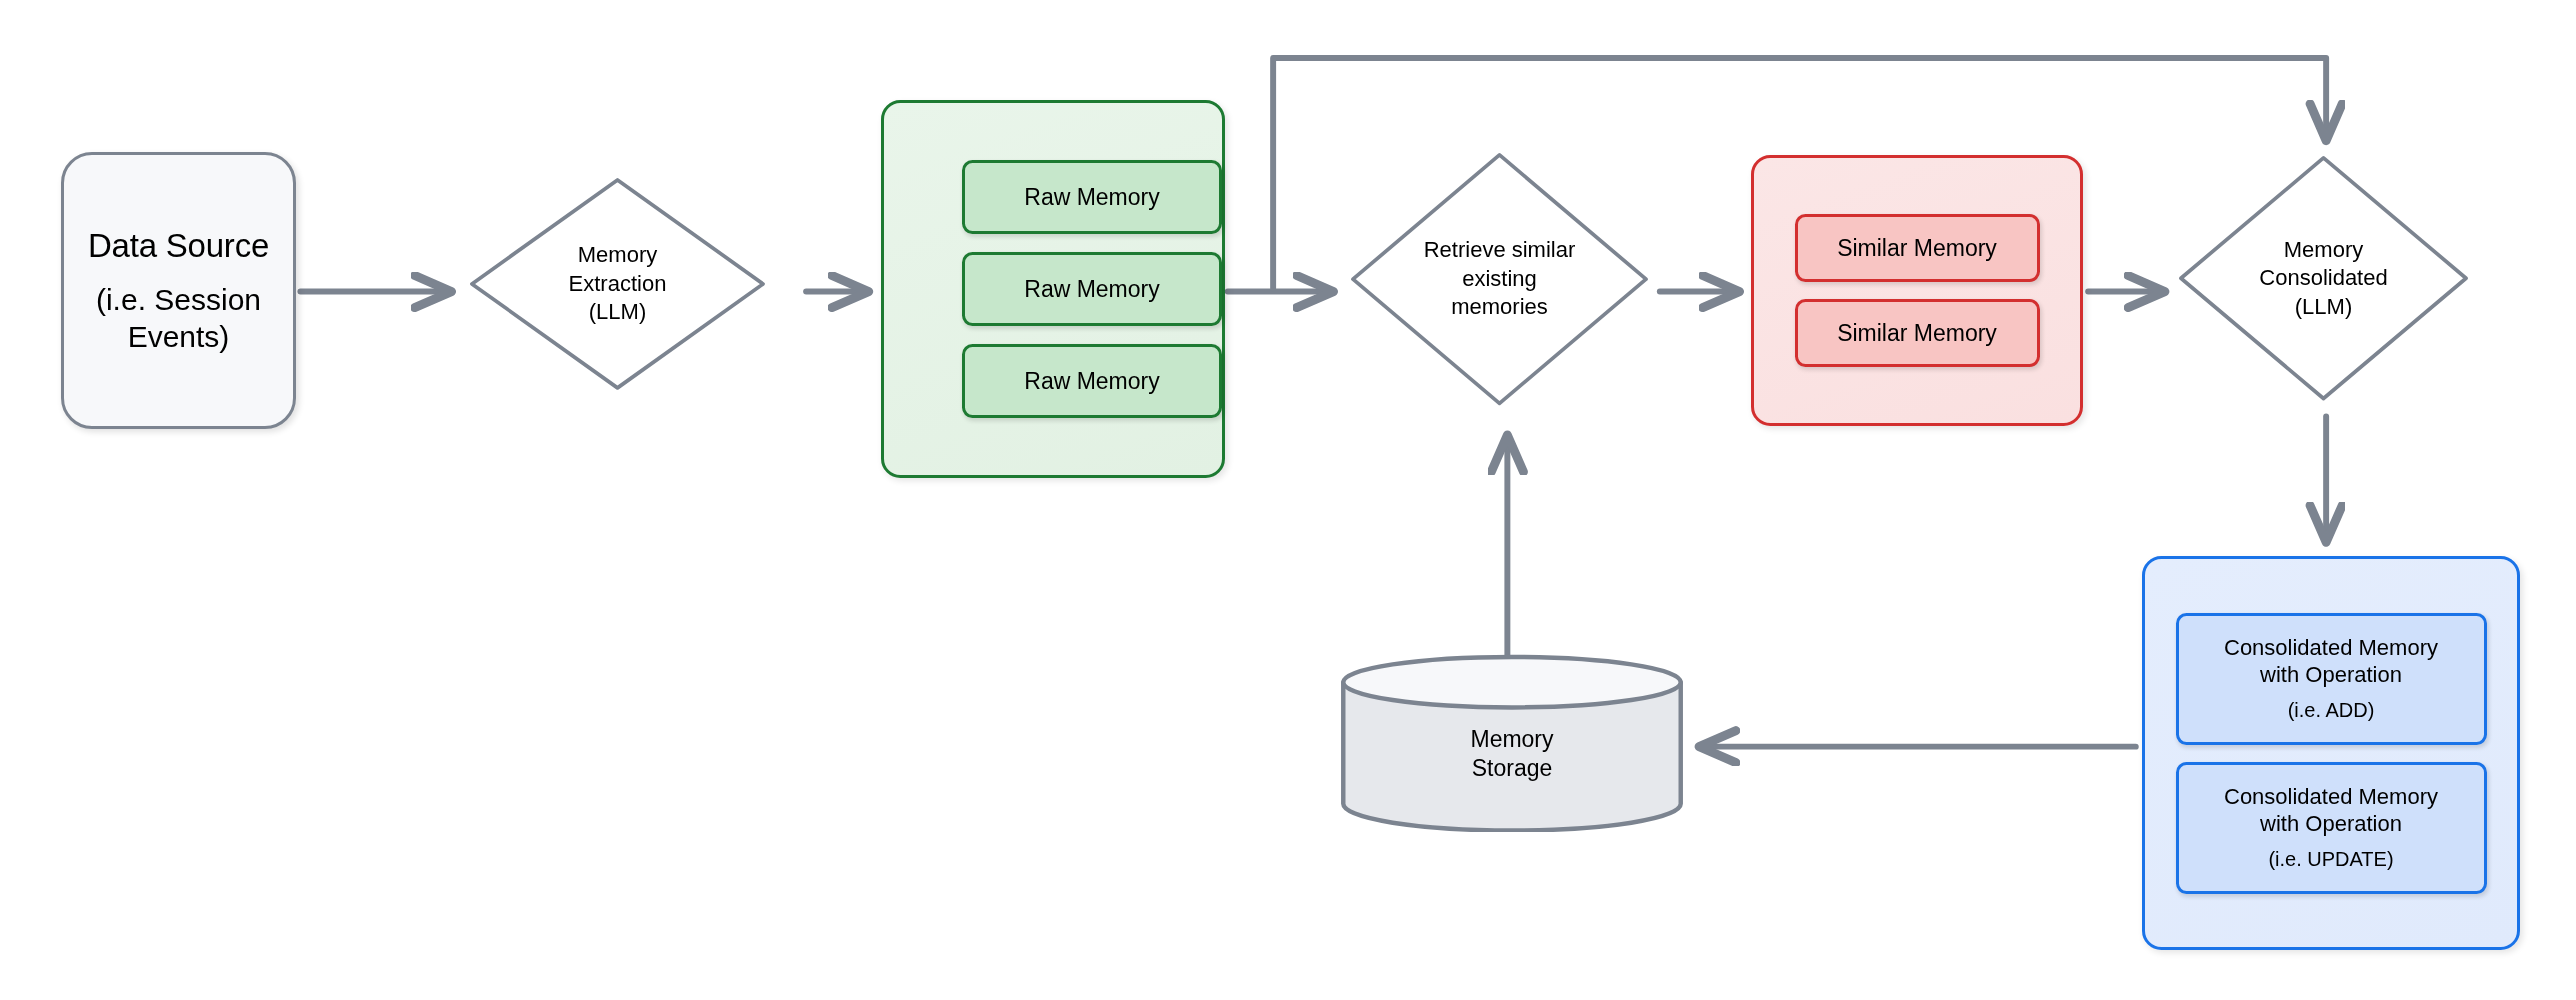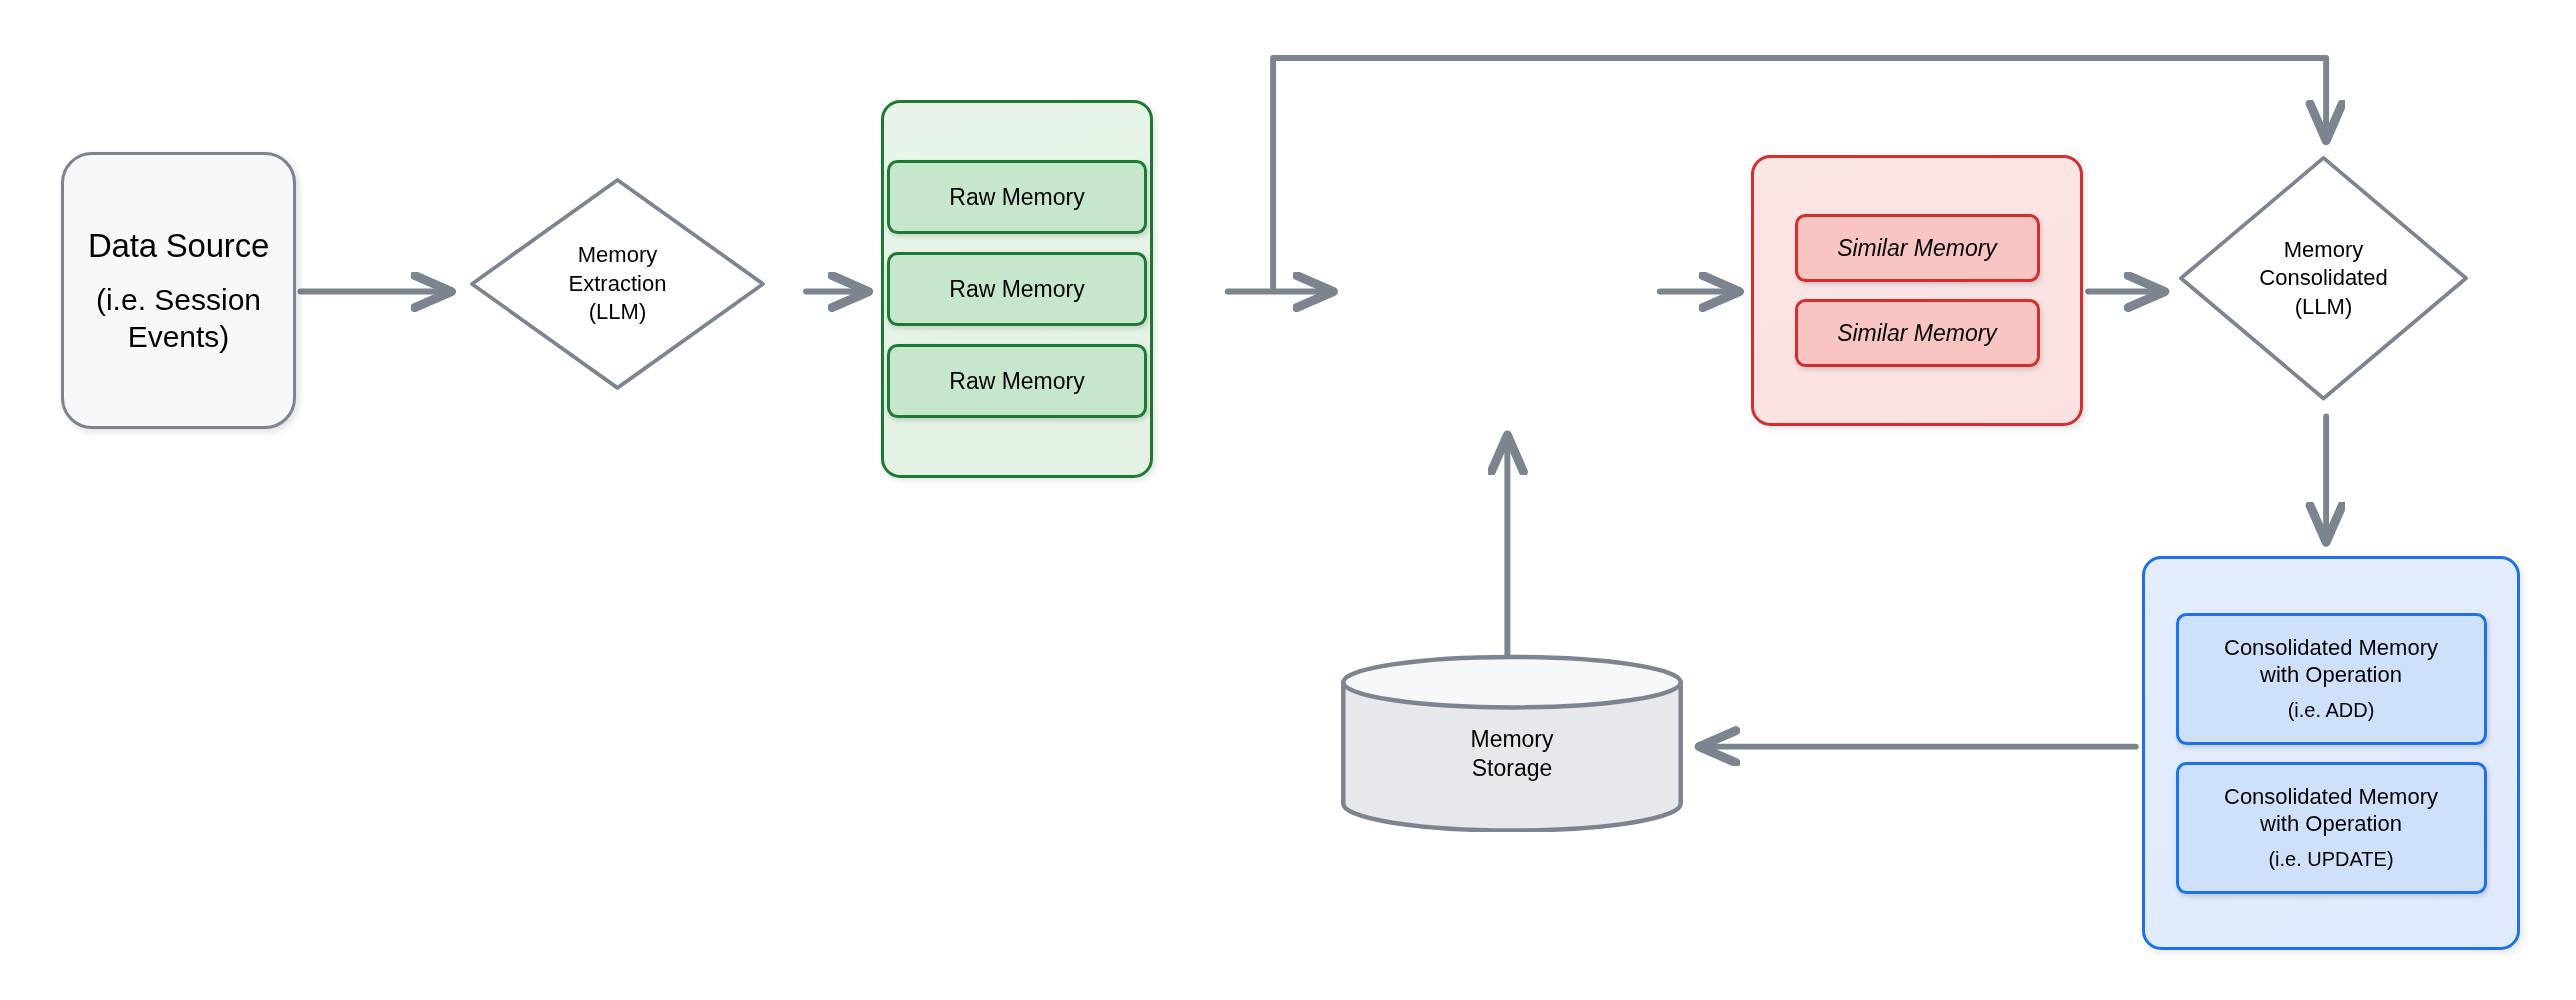--- a/index.html
+++ b/index.html
@@ -101,44 +101,44 @@
     display: flex;
     flex-direction: column;
     align-items: center;
     justify-content: center;
     border-radius: 10.4px;
     box-shadow: 1.5px 2.2px 4.5px rgba(0,0,0,0.13);
   }
 
   
   #group-raw {
-    left: 881px; top: 100px; width: 272px; height: 378px;
+    left: 881px; top: 100px; width: 344px; height: 378px;
     background: linear-gradient(160deg,#e9f5ea 0%, #e2f1e3 100%);
     border: 3px solid #1d7a32;
     gap: 18px;
+    align-items: flex-end;
   }
   #group-raw .chip {
     width: 260px; height: 74px;
     background: #c6e7cb;
     border: 3.7px solid #1d7a32;
   }
   #group-raw .chip .t { font-size: 23px; }
 
   
   #group-similar {
     left: 1751px; top: 155px; width: 332px; height: 271px;
     background: linear-gradient(160deg,#fbe6e6 0%, #fae0e0 100%);
     border: 3px solid #d32f2f;
     gap: 16.4px;
   }
   #group-similar .chip {
     width: 245px; height: 68px;
     background: #f8c5c3;
     border: 3.7px solid #d32f2f;
-    font-style: italic;
   }
   #group-similar .chip .t { font-size: 23px; }
 
   
   #group-consolidated {
     left: 2142px; top: 556px; width: 378px; height: 394px;
     background: linear-gradient(160deg,#e4edfd 0%, #e0eafc 100%);
     border: 3px solid #1a73e8;
     gap: 17px;
   }
@@ -229,20 +229,30 @@
       <div class="lbl t">Raw Memory</div>
     </div>
     <div class="chip">
       <div class="lbl t">Raw Memory</div>
     </div>
     <div class="chip">
       <div class="lbl t">Raw Memory</div>
     </div>
   </div>
 
+  <div class="node diamond" id="diamond-retrieve">
+    <svg class="shape" viewBox="0 0 410 350" preserveAspectRatio="none">
+      <path d="M205,8 L402,175 L205,342 L8,175 Z" fill="#ffffff" stroke="#7c8490" stroke-width="5" stroke-linejoin="round"></path>
+    </svg>
+    <div class="dtext">
+      <div>Retrieve similar</div>
+      <div>existing</div>
+      <div>memories</div>
+    </div>
+  </div>
 
   <div class="node group" id="group-similar">
     <div class="chip">
       <div class="lbl t">Similar Memory</div>
     </div>
     <div class="chip">
       <div class="lbl t">Similar Memory</div>
     </div>
   </div>
 

